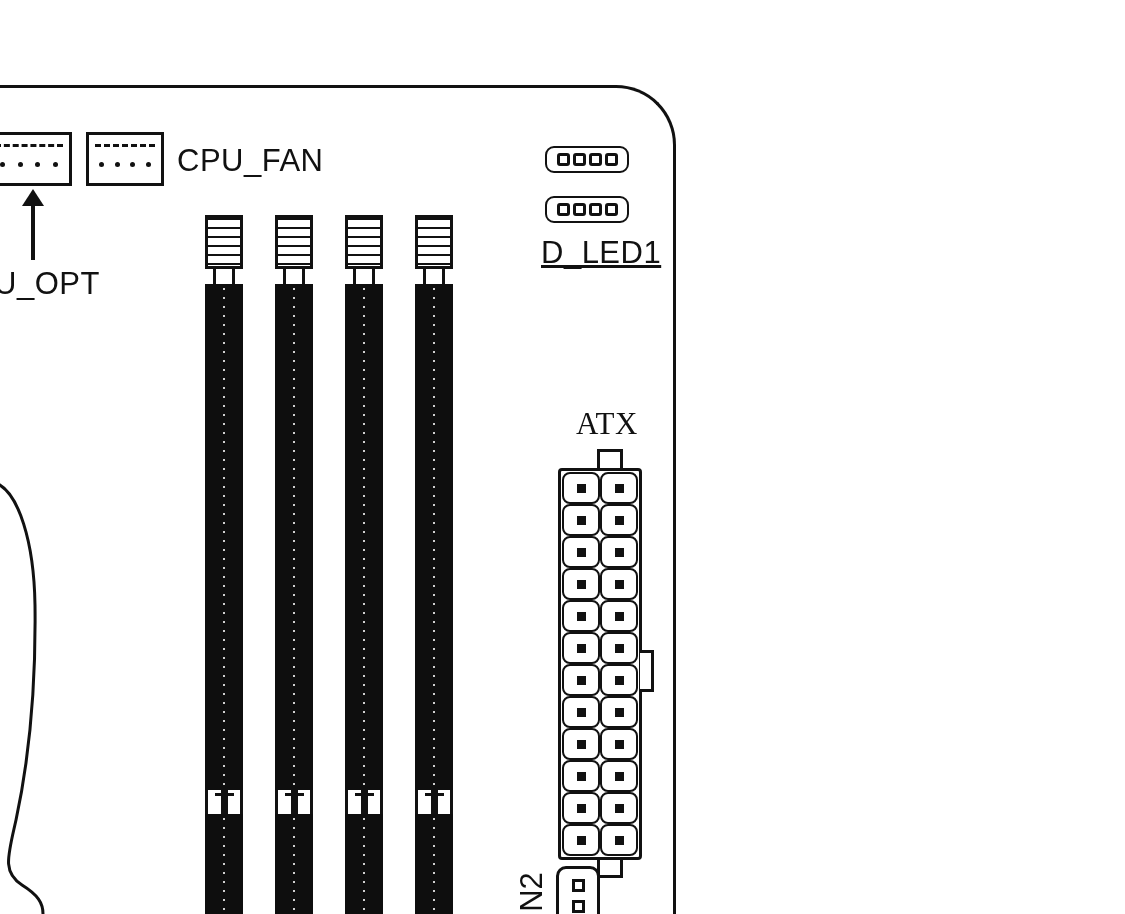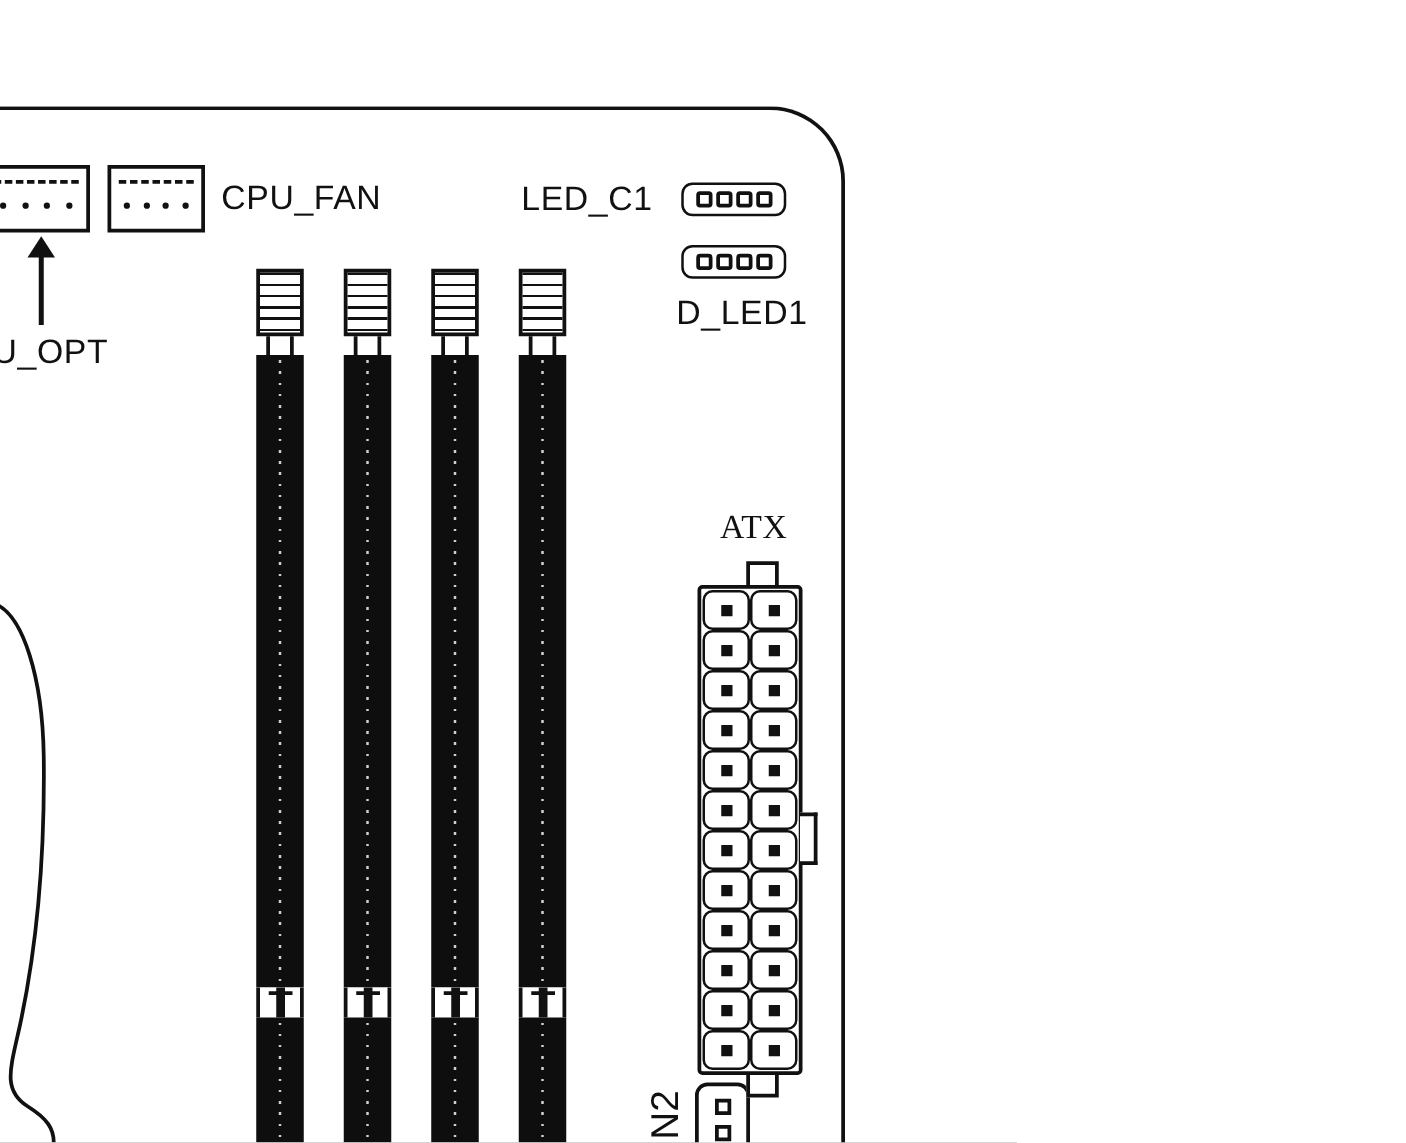--- a/index.html
+++ b/index.html
@@ -1,21 +1,21 @@
 <!DOCTYPE html>
 <html><head>
 <meta charset="utf-8">
 <style>
   * { margin:0; padding:0; box-sizing:border-box; }
   html,body { background:#ffffff; }
   body { font-family:"Liberation Sans", sans-serif; color:#111; }
 
   .canvas { position:relative; width:1125px; height:914px; background:#fff; overflow:hidden; }
 
-  .label { position:absolute; font-size:27px; letter-spacing:0.5px; white-space:nowrap; color:#111; }
+  .label { position:absolute; font-size:31px; letter-spacing:0.5px; white-space:nowrap; color:#111; }
 
   
   .board-outline { position:absolute; left:-12px; top:85px; width:688px; height:850px;
     border-top:3px solid #111; border-right:3px solid #111; border-top-right-radius:60px; }
 
   
   .curve { position:absolute; left:0; top:470px; }
 
   
   .fan-header { position:absolute; height:54px; border:3px solid #111; background:#fff; }
@@ -101,34 +101,33 @@
         <div class="fan-pin"></div>
         <div class="fan-pin"></div>
       </div>
   </div>
   <div class="label" style="left:177px; top:143px;">CPU_FAN</div>
 
   <div class="arrow-shaft"></div>
   <div class="arrow-head"></div>
   <div class="label" style="left:-6px; top:266px;">U_OPT</div>
 
-  <div class="label" style="left:417px; top:144px;">LED_C1</div>
   <div class="led-header one">
       <div class="led-pin"></div>
       <div class="led-pin"></div>
       <div class="led-pin"></div>
       <div class="led-pin"></div>
     </div>
   <div class="led-header two">
       <div class="led-pin"></div>
       <div class="led-pin"></div>
       <div class="led-pin"></div>
       <div class="led-pin"></div>
     </div>
-  <div class="label" style="left:541px; top:235px;">D_LED1</div>
+  <div class="label" style="left:541px; top:235px;text-decoration:underline;">D_LED1</div>
 
   <div class="label" style="left:576px; top:406px;font-family:Liberation Serif, serif;">ATX</div>
   <div class="atx-tab top"></div>
   <div class="atx-tab bottom"></div>
   <div class="atx-body">
       <div class="atx-cell">
         <div class="atx-pin"></div>
       </div>
       <div class="atx-cell">
         <div class="atx-pin"></div>

